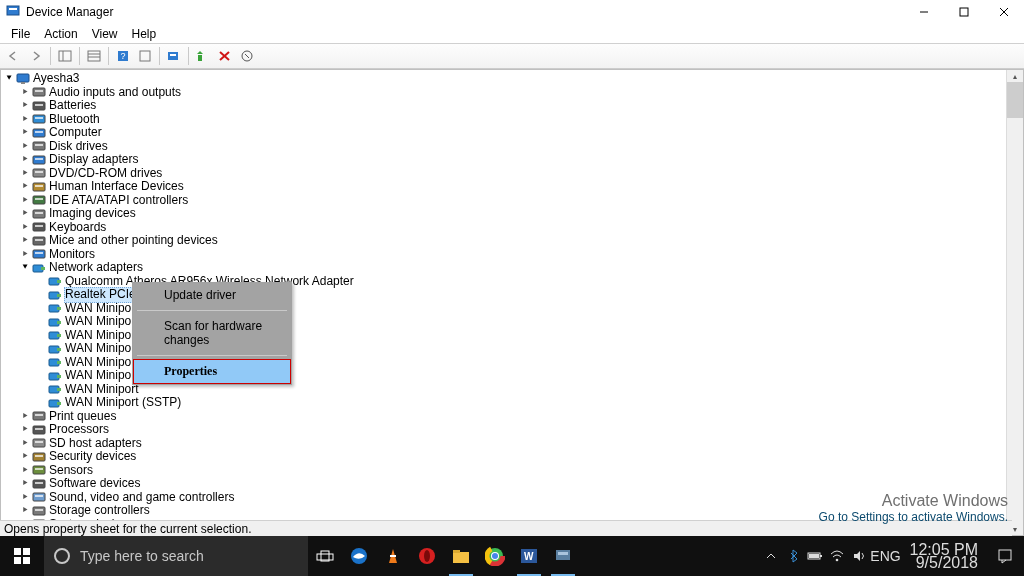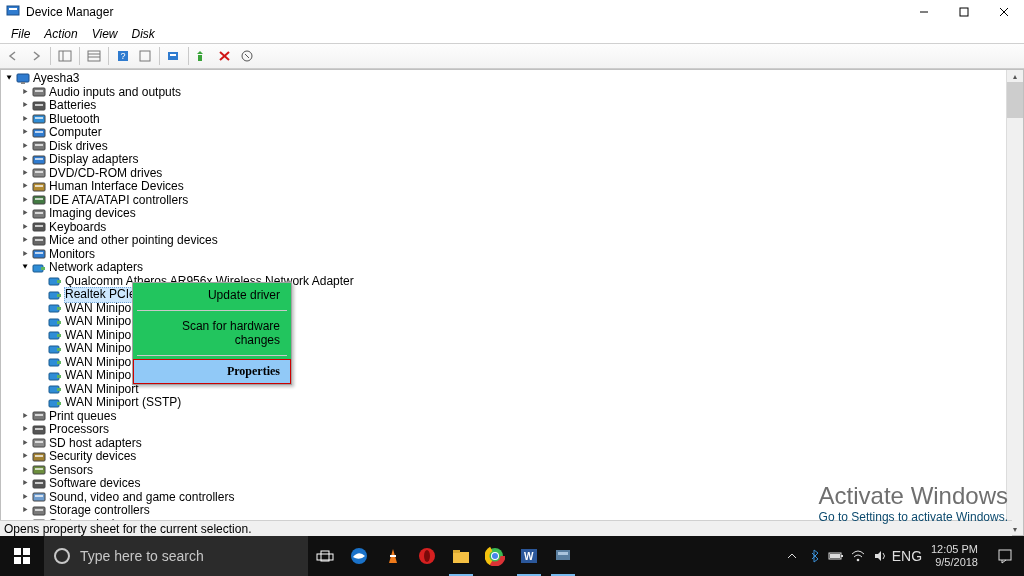--- a/index.html
+++ b/index.html
@@ -5,21 +5,21 @@
 * { box-sizing: border-box; margin: 0; padding: 0; font-family: "Segoe UI", Tahoma, sans-serif; }
 body { width: 1024px; height: 576px; overflow: hidden; background: #fff; position: relative; }
 
 
 .titlebar { height: 24px; display: flex; align-items: center; padding-left: 6px; font-size: 12px; color: #000; }
 .titlebar .winctrls { margin-left: auto; display: flex; }
 .titlebar .winbtn { width: 40px; height: 24px; display: flex; align-items: center; justify-content: center; font-size: 11px; }
 .winbtn svg { width: 10px; height: 10px; }
 
 
-.menubar { height: 19px; display: flex; align-items: center; padding-left: 4px; font-size: 12px; font-style: italic; }
+.menubar { height: 19px; display: flex; align-items: center; padding-left: 4px; font-size: 12px; }
 .menubar span { padding: 2px 7px; cursor: default; }
 
 
 .toolbar { height: 26px; border-top: 1px solid #d0d0d0; border-bottom: 1px solid #ccc; display: flex; align-items: center; padding: 0 4px; gap: 2px; background: linear-gradient(#fdfdfd,#f2f2f2); }
 .tbtn { width: 20px; height: 20px; display: flex; align-items: center; justify-content: center; border: 1px solid transparent; }
 .tsep { width: 1px; height: 18px; background: #c9c9c9; margin: 0 2px; }
 
 
 .tree-wrap { position: absolute; top: 69px; left: 0; right: 0; bottom: 40px; border: 1px solid #bfbfbf; overflow: hidden; background: #fff; }
 .tree { font-size: 12px; line-height: 13.5px; padding: 2px 0 2px 2px; position: relative; }
@@ -30,43 +30,43 @@
 .label { cursor: default; }
 .row.selected .label { background: #cde8ff; border: 1px dotted #78a9d9; padding-right: 2px; margin-left: -1px; }
 
 
 .vscroll { position: absolute; right: 0; top: 0; bottom: 0; width: 17px; background: #f0f0f0; border-left: 1px solid #dcdcdc; }
 .vscroll .thumb { position: absolute; width: 100%; top: 12px; height: 36px; background: #cdcdcd; }
 .vscroll .ar { position:absolute; left:0; width:100%; height:12px; display:flex; align-items:center; justify-content:center; font-size:8px; color:#555; }
 .vscroll .ar.up { top:0; } .vscroll .ar.dn { bottom:0; }
 
 
-.ctxmenu { position: absolute; left: 132px; top: 282px; width: 160px; background: #22c55e; border: 1px solid #a2a2a2; box-shadow: 2px 2px 3px rgba(0,0,0,.25); font-size: 12px; z-index: 30; text-align: right; }
+.ctxmenu { position: absolute; left: 132px; top: 282px; width: 160px; background: #a3a3a3; border: 1px solid #a2a2a2; box-shadow: 2px 2px 3px rgba(0,0,0,.25); font-size: 12px; z-index: 30; }
 .ctxmenu .mitem { padding: 4px 10px 4px 30px; cursor: default; border:1px solid transparent; }
 .ctxmenu .mitem.highlight { background: #91c9f7; border: 1px solid #3ba0e5; font-family: Liberation Serif, serif; }
 .ctxmenu .mitem.box { outline:1px solid #c00; outline-offset:-1px; font-weight:600; }
 .ctxmenu .msep { height:1px; background:#c9c9c9; margin: 3px 4px; }
 .statusbar { position:absolute; left:0; right:12px; bottom:40px; height:16px; border-top:1px solid #d0d0d0; background:#f0f0f0; font-size:12px; padding-left:4px; display:flex; align-items:center; }
 
 
 .watermark { position:absolute; right:16px; bottom:52px; text-align:right; color:#7c7c7c; pointer-events:none; }
-.watermark .l1 { font-size:24px; font-weight:400; color:#6f6f6f; }
+.watermark .l1 { font-size:16px; font-weight:400; color:#6f6f6f; }
 .watermark .l2 { font-size:12px; color:#0c4a6e; }
 
 
 .taskbar { position:absolute; left:0; right:0; bottom:0; height:40px; background:#101010; display:flex; align-items:flex-end; color:#fff; }
 .startbtn { width:44px; height:40px; display:flex; align-items:center; justify-content:center; }
 .searchbox { width:264px; height:40px; background:#2b2b2b; display:flex; align-items:center; padding-left:10px; gap:10px; color:#c7c7c7; font-size:14px; }
 .searchbox .circ { width:16px; height:16px; border:2px solid #c7c7c7; border-radius:50%; }
 .tbitems { display:flex; align-items:center; height:40px; }
 .tbicon { width:34px; height:40px; display:flex; align-items:center; justify-content:center; position:relative; }
 .tbicon.active::after { content:""; position:absolute; left:5px; right:5px; bottom:0; height:2px; background:#76b9ed; }
 .tray { margin-left:auto; display:flex; align-items:center; height:40px; color:#ddd; font-size:11px; }
 .tray .tic { width:22px; display:flex; align-items:center; justify-content:center; height:40px; }
-.clock { padding: 0 8px; text-align:right; line-height:13px; font-size:11px; }
+.clock { padding: 0 8px; text-align:right; line-height:13px; font-size:16px; }
 .notif { width:38px; display:flex; align-items:center; justify-content:center; height:40px; }
 
 
 .ind0{padding-left:0} .ind1{padding-left:16px} .ind2{padding-left:32px}
 
 
 .dev-icon { width:14px; height:12px; }
 </style>
 </head>
 <body>
@@ -96,21 +96,21 @@
           <line x1="9" y1="1" x2="1" y2="9" stroke="#000"></line>
         </svg>
       </div>
   </div>
 </div>
 
 <div class="menubar">
   <span>File</span>
   <span>Action</span>
   <span>View</span>
-  <span>Disk</span>
+  <span>Help</span>
 </div>
 
 <div class="toolbar">
   <div class="tbtn">
       <svg width="14" height="12">
         <path d="M8 2 L3 6 L8 10" fill="none" stroke="#888" stroke-width="1.5"></path>
       </svg>
     </div>
   <div class="tbtn">
       <svg width="14" height="12">

